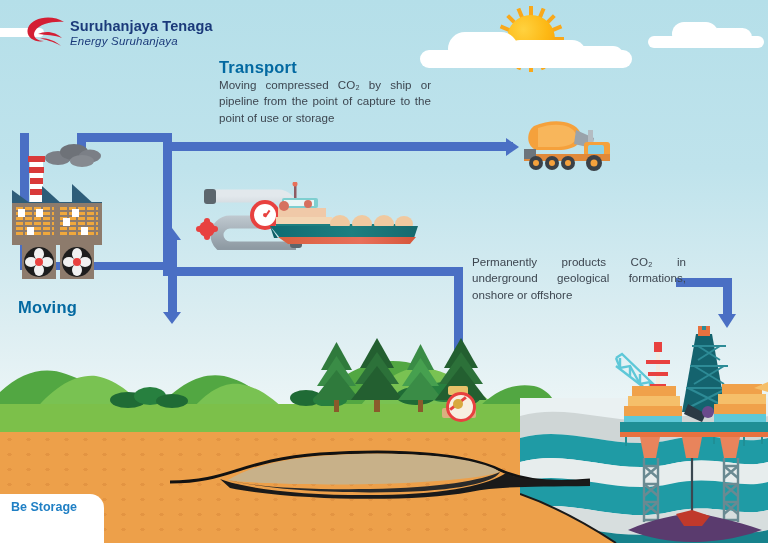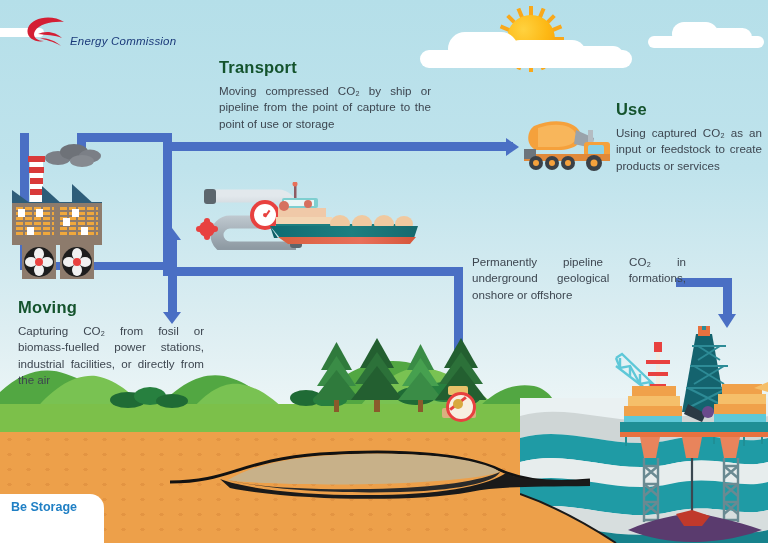--- a/index.html
+++ b/index.html
@@ -16,21 +16,21 @@
   #sun .disc{position:absolute;left:9px;top:9px;width:48px;height:48px;border-radius:50%;
        background:radial-gradient(circle at 34% 30%,#ffd23f 0%,#fdb814 52%,#f59a0b 100%);}
   #sun .ray{position:absolute;left:31px;top:0px;width:4px;height:66px;
        background:linear-gradient(180deg,#f9a81a 0 12px,transparent 12px calc(100% - 12px),#f9a81a calc(100% - 12px) 100%);
        transform-origin:50% 50%;}
 
   
   .cloud{background:#fff;border-radius:60px;}
 
   
-  .head{font-size:16.5px;font-weight:bold;color:#14532d;letter-spacing:.2px;}
+  .head{font-size:16.5px;font-weight:bold;color:#0369a1;letter-spacing:.2px;}
   .body{font-size:11.6px;line-height:1.42;color:#3d4650;text-align:justify;}
 
   
   #logo-name{font-size:14.5px;font-weight:bold;color:#1b3a7a;letter-spacing:.1px;}
   #logo-sub{font-size:11.5px;font-style:italic;color:#1b3a7a;letter-spacing:.2px;}
 
   
   #bes{left:0px;top:494px;width:104px;height:49px;background:#fff;border-radius:0 14px 0 0;}
   #bes-line1{position:absolute;left:11px;top:6px;font-size:12.5px;font-weight:bold;color:#1f7fc4;}
   #bes-line2{position:absolute;left:9px;top:18px;font-size:25px;font-weight:bold;letter-spacing:-.5px;}
@@ -79,21 +79,22 @@
   </div>
 
   <div class="abs cloud" style="left:-16px;top:28px;width:60px;height:9px;"></div>
 
   <div class="abs" style="left:26px;top:14px;width:210px;height:42px;">
     <svg width="40" height="34" viewBox="0 0 40 34" style="position:absolute;left:0;top:2px">
       <path d="M38 6 C26 -2 6 1 2 12 C-1 21 9 27 18 25 C10 25 6 20 9 15 C13 8 27 5 38 6 Z" fill="#d41f34"></path>
       <path d="M12 18 C20 14 30 16 36 22 C29 19 20 19 12 18 Z" fill="#d41f34"></path>
       <path d="M14 22 C22 22 30 25 35 30 C27 25 19 24 14 22 Z" fill="#d41f34"></path>
     </svg>
-    <div class="abs" id="logo-sub" style="left:44px;top:21px;">Energy Commission</div>
+    <div class="abs" id="logo-name" style="left:44px;top:4px;">Suruhanjaya Tenaga</div>
+    <div class="abs" id="logo-sub" style="left:44px;top:21px;">Energy Suruhanjaya</div>
   </div>
 
   <div class="abs ln" style="left:77px;top:133px;width:9px;height:22px;"></div>
 
   <div class="abs ln" style="left:77px;top:133px;width:95px;height:9px;"></div>
 
   <div class="abs ln" style="left:20px;top:133px;width:9px;height:0px;"></div>
 
   <div class="abs ln" style="left:163px;top:133px;width:9px;height:143px;"></div>
 
@@ -418,34 +419,29 @@
     </g>
 
     <path d="M78 132 L78 196" stroke="#3b4750" stroke-width="2.2" fill="none"></path>
 
     <path d="M14 204 C40 192 62 190 78 186 C96 190 120 194 148 204 C120 214 96 216 78 216 C56 216 34 212 14 204 Z" fill="#5a3b6e"></path>
     <path d="M62 188 L78 184 L96 190 L88 200 L70 200 Z" fill="#c0392b"></path>
   </svg>
 
   <div class="abs" style="left:219px;top:58px;width:212px;">
     <div class="head">Transport</div>
-    <div class="body" style="margin-top:6px;">Moving compressed CO₂ by ship or pipeline from the point of capture to the point of use or storage</div>
-  </div>
-
-  <div class="abs" style="left:616px;top:100px;width:146px;">
-    <div class="head">Use</div>
-    <div class="body" style="margin-top:6px;">Using captured CO₂ as an input or feedstock to create products or services</div>
-  </div>
+    <div class="body" style="">Moving compressed CO₂ by ship or pipeline from the point of capture to the point of use or storage</div>
+  </div>
+
 
   <div class="abs" style="left:472px;top:248px;width:214px;">
-    <div class="body" style="margin-top:6px;">Permanently pipeline CO₂ in underground geological formations, onshore or offshore</div>
+    <div class="body" style="margin-top:6px;">Permanently products CO₂ in underground geological formations, onshore or offshore</div>
   </div>
 
   <div class="abs" style="left:18px;top:298px;width:186px;">
     <div class="head">Moving</div>
-    <div class="body" style="margin-top:6px;">Capturing CO₂ from fosil or biomass-fuelled power stations, industrial facilities, or directly from the air</div>
   </div>
 
   <div class="abs" id="bes">
     <div id="bes-line1">Be Storage</div>
   </div>
 
 </div>
 
 </body></html>

